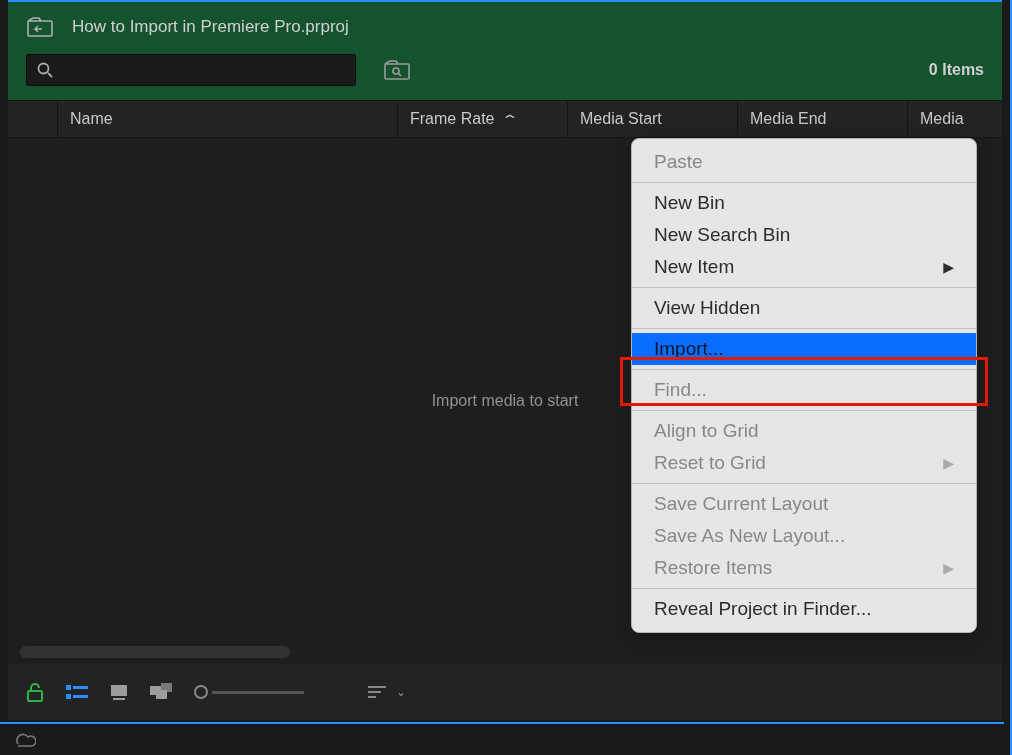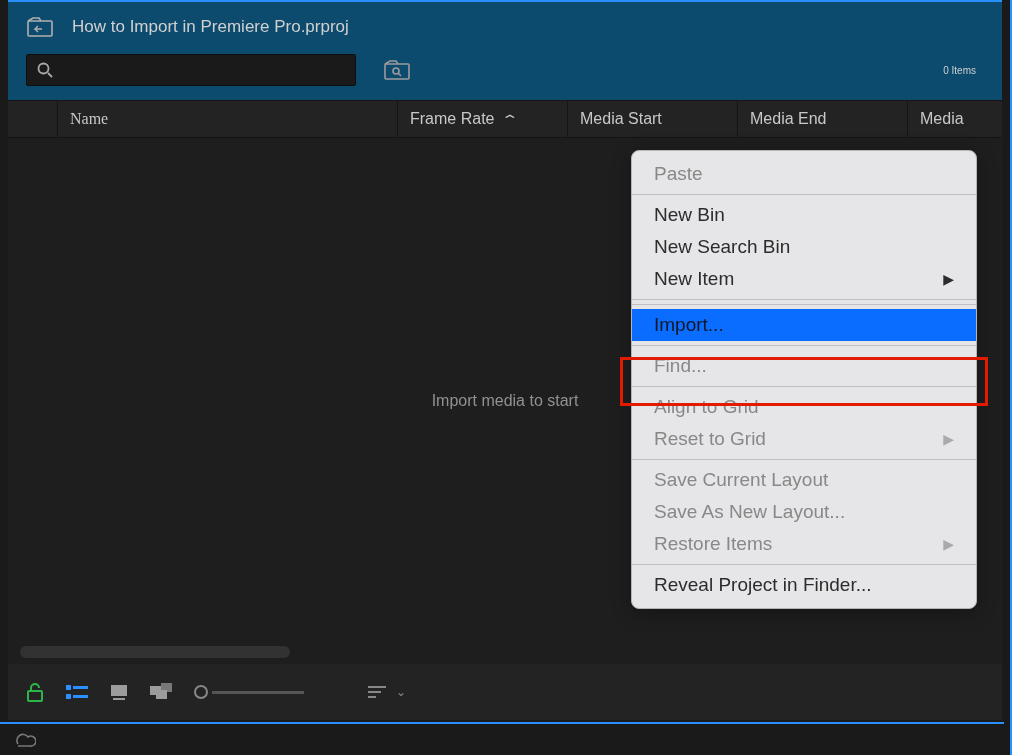--- a/index.html
+++ b/index.html
@@ -11,21 +11,21 @@
     overflow: hidden;
     position: relative;
     border-right: 2px solid #2a8fff;
   }
   .panel {
     position: absolute;
     left: 8px;
     top: 0;
     right: 8px;
     height: 720px;
-    background: #0c4a6e;
+    background: #14532d;
     border-top: 2px solid #2a8fff;
     display: flex;
     flex-direction: column;
   }
   .header-row {
     display: flex;
     align-items: center;
     padding: 14px 18px 10px 18px;
     gap: 18px;
   }
@@ -54,43 +54,43 @@
     border: 1px solid #0e0e0e;
     border-radius: 2px;
   }
   .search-box svg { flex-shrink:0; }
   .new-bin-icon {
     color:#9c9c9c;
     display:flex; align-items:center;
   }
   .items-count {
     margin-left:auto;
-    margin-right: 8px;
     color:#d0d0d0;
-    font-size:10px;
+    font-size:16px;
+    font-weight:bold;
   }
   .col-headers {
     display:flex;
     height: 38px;
     border-top:1px solid #151515;
     border-bottom:1px solid #151515;
     color:#c8c8c8;
     font-size:16px;
     align-items:center;
     background:#232323;
   }
   .col-headers > div {
     padding: 0 12px;
     border-right:1px solid #151515;
     height:100%;
     display:flex;
     align-items:center;
   }
   .col-blank { width:50px; }
-  .col-name { width:340px;font-family:Liberation Serif, serif; }
+  .col-name { width:340px; }
   .col-frame { width:170px; display:flex; gap:10px; }
   .col-mstart { width:170px; }
   .col-mend { width:170px; }
   .col-media { flex:1; border-right:none !important; }
   .sort-caret { font-size:14px; transform:scaleX(1.6) scaleY(0.9); color:#c8c8c8; }
   .body-area {
     flex:1;
     background:#1e1e1e;
     position:relative;
     display:flex;
@@ -130,21 +130,21 @@
     color:#9c9c9c;
   }
   .zoom-track { width:92px; height:3px; background:#555; }
   .zoom-knob { width:14px; height:14px; border:2px solid #888; border-radius:50%; background:#232323;}
   .sort-btn { display:flex; align-items:center; gap:8px; color:#888;}
   
   
   .ctx-menu {
     position:absolute;
     left:631px;
-    top:150px;
+    top:138px;
     width:346px;
     background:#e6e6e8;
     border-radius:8px;
     border:1px solid #b5b5b7;
     font-size:19px;
     color:#2c2c2c;
     overflow:hidden;
     box-shadow:0 4px 20px rgba(0,0,0,0.3);
   }
   .ctx-item {
@@ -283,20 +283,23 @@
       <span>New Bin</span>
     </div>
   <div class="ctx-item">
       <span>New Search Bin</span>
     </div>
   <div class="ctx-item">
       <span>New Item</span>
       <span class="ctx-arrow">▶</span>
     </div>
   <div class="ctx-sep"></div>
+  <div class="ctx-item">
+      <span>View Hidden</span>
+    </div>
   <div class="ctx-sep"></div>
   <div class="ctx-item selected">
       <span>Import...</span>
     </div>
   <div class="ctx-sep"></div>
   <div class="ctx-item disabled">
       <span>Find...</span>
     </div>
   <div class="ctx-sep"></div>
   <div class="ctx-item disabled">

